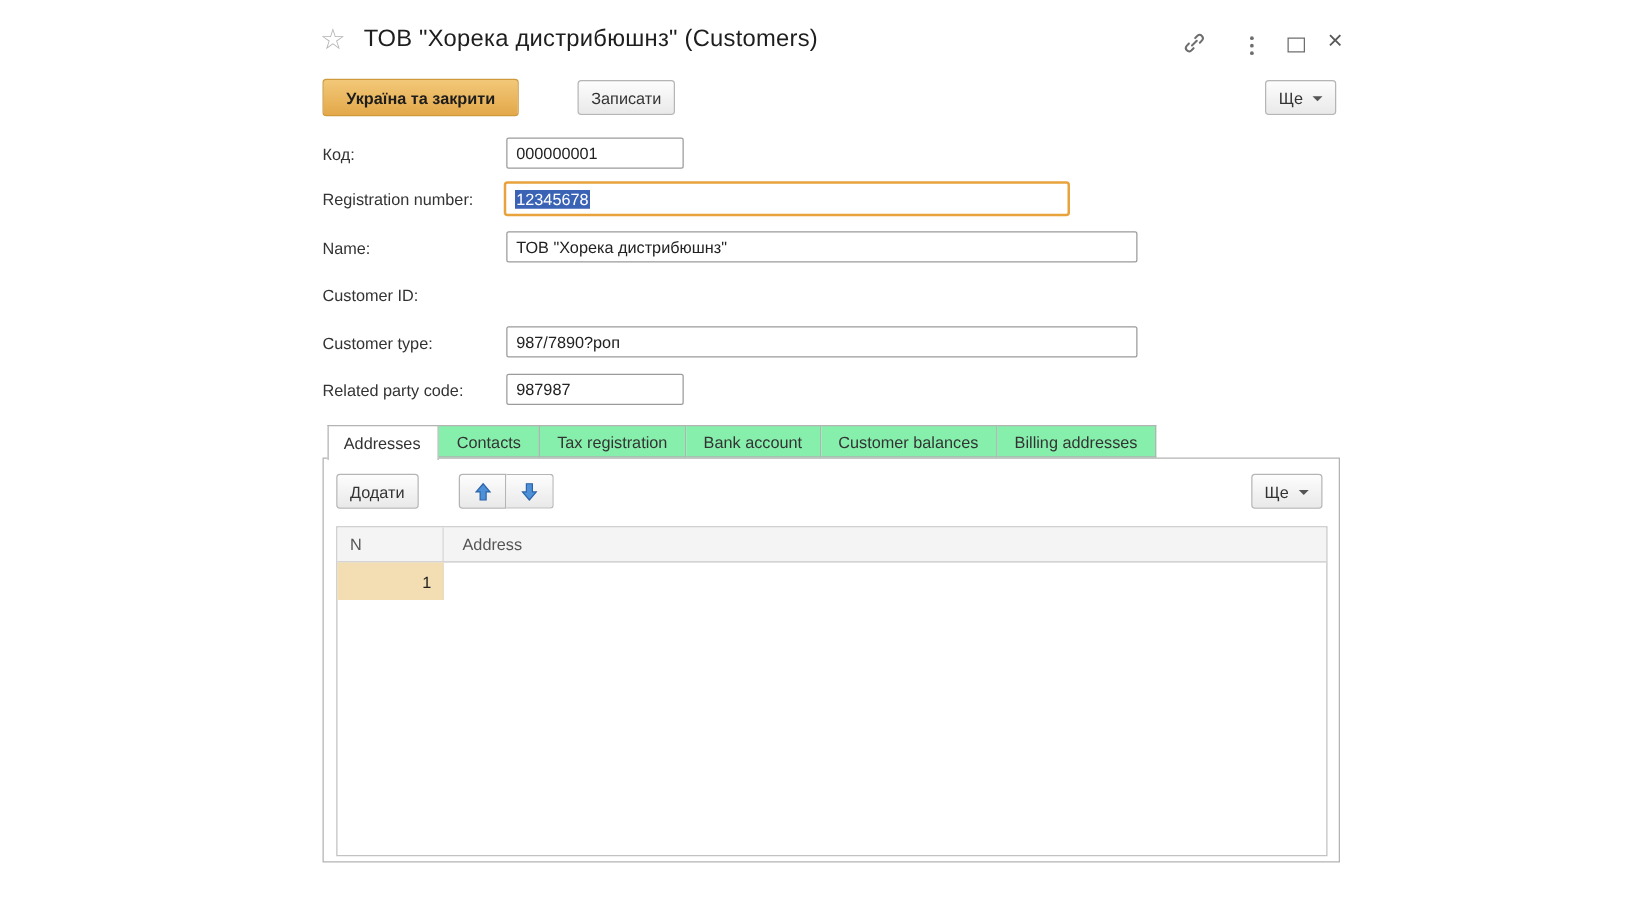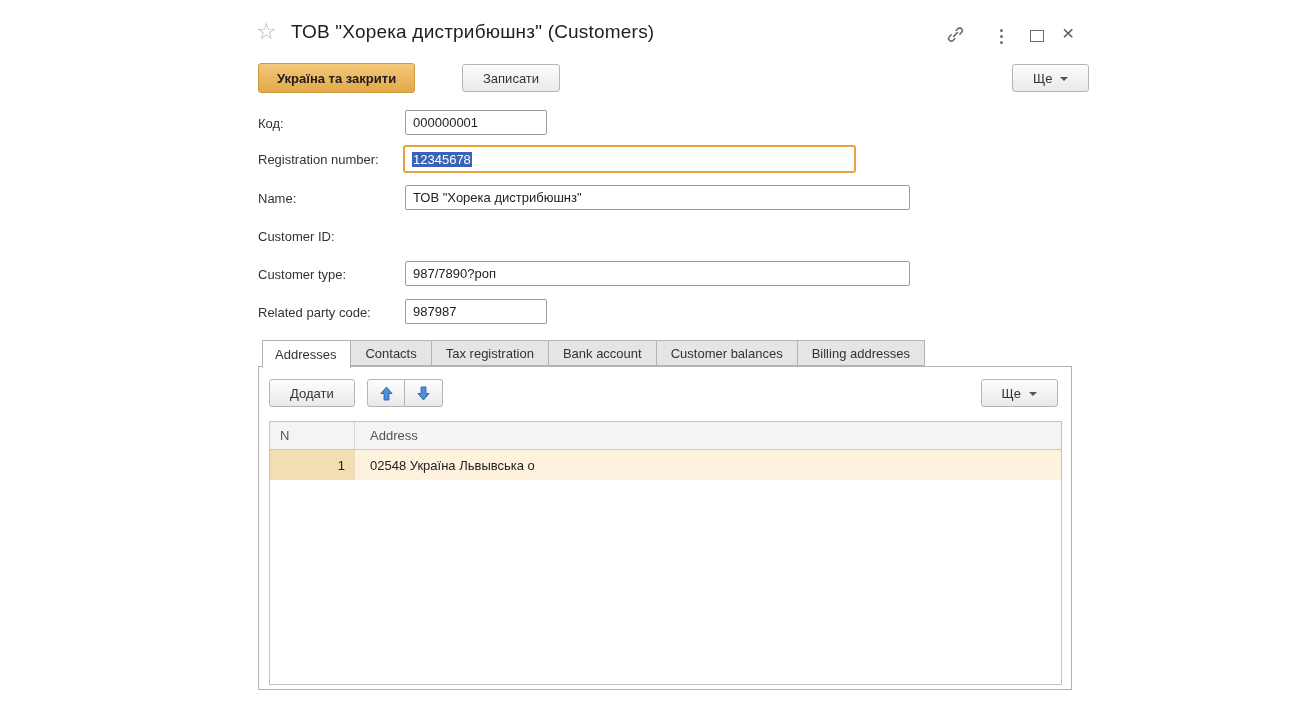--- a/index.html
+++ b/index.html
@@ -13,41 +13,41 @@
   .titlebar-ico { position:absolute; top:24px; color:#6e6e6e; cursor:pointer; }
   .ico-link { left:946px; top:26px; }
   .kebab { left:1000px; top:29px; display:flex; flex-direction:column; gap:3px; }
   .kebab i { width:3px; height:3px; border-radius:50%; background:#6e6e6e; }
   .maxbox { left:1030px; top:30px; width:14px; height:12px; border:1.6px solid #6e6e6e; background:transparent; }
   .closex { left:1062px; top:22px; font-size:21px; color:#5a5a5a; line-height:1; }
 
   
   .btn { display:inline-flex; align-items:center; justify-content:center; height:28px;
          border:1px solid #b5b5b5; border-radius:3px; background:linear-gradient(#fdfdfd,#e9e9e9);
-         font-size:13px; color:#333; padding:0 20px; cursor:pointer; }
+         font-size:13px; color:#333; padding:0 10px; cursor:pointer; }
   .btn-primary { height:30px; background:linear-gradient(#f2c878,#e3a84a); border:1px solid #cf9a3c;
                  font-weight:bold; color:#1d1d1d; padding:0 18px; }
   .caret { display:inline-block; width:0; height:0; border-left:4px solid transparent;
            border-right:4px solid transparent; border-top:4px solid #555; margin-left:8px; margin-top:2px; }
   .cmd-save-close { position:absolute; left:258px; top:63px; }
   .cmd-save { position:absolute; left:462px; top:64px; }
   .cmd-more { position:absolute; left:1012px; top:64px; }
   .flabel { position:absolute; left:258px; font-size:13px; color:#333; }
   .fld { position:absolute; left:405px; height:25px; border:1px solid #9b9b9b; border-radius:2px;
          background:#fff; font-size:13px; color:#222; display:flex; align-items:center;
          padding:0 7px; cursor:text; }
   .fld-small { width:142px; }
   .fld-wide  { width:505px; }
   .fld-focus { left:403px; width:453px; height:28px; border:2px solid #e8a33d; border-radius:3px; }
   .sel-text { background:#3b63b5; color:#fff; padding:0 1px; }
 
   
   .tabs { position:absolute; left:262px; top:340px; display:flex; z-index:3; }
   .tab { height:26px; display:flex; align-items:center; padding:0 14px; font-size:13px; color:#333;
-         background:#e5e5e5; border:1px solid #b3b3b3; border-left:none; cursor:pointer; }
+         background:#86efac; border:1px solid #b3b3b3; border-left:none; cursor:pointer; }
   .tab:first-child { border-left:1px solid #b3b3b3;padding-left:12px; }
   .tab.active { background:#fff; height:28px; border-bottom:none; }
 
   
   .panel { position:absolute; left:258px; top:366px; width:814px; height:324px;
            border:1px solid #b3b3b3; background:#fff; z-index:2; }
   .tb-add { position:absolute; left:10px; top:12px; }
   .tb-arrows { position:absolute; left:108px; top:12px; display:flex; }
   .tb-arrow { width:38px; height:28px; display:flex; align-items:center; justify-content:center;
               border:1px solid #b5b5b5; background:linear-gradient(#fdfdfd,#e9e9e9); cursor:pointer; }
@@ -151,19 +151,18 @@
       <span class="caret"></span>
     </button>
 
     <div class="grid">
       <div class="grid-head">
         <div class="gh-n">N</div>
         <div class="gh-a">Address</div>
       </div>
       <div class="grid-row selected">
         <div class="gc-n">1</div>
-        <div class="gc-a">02548 Україна Львывська о</div>
       </div>
     </div>
 
   </div>
 
 </div>
 
 </body></html>

